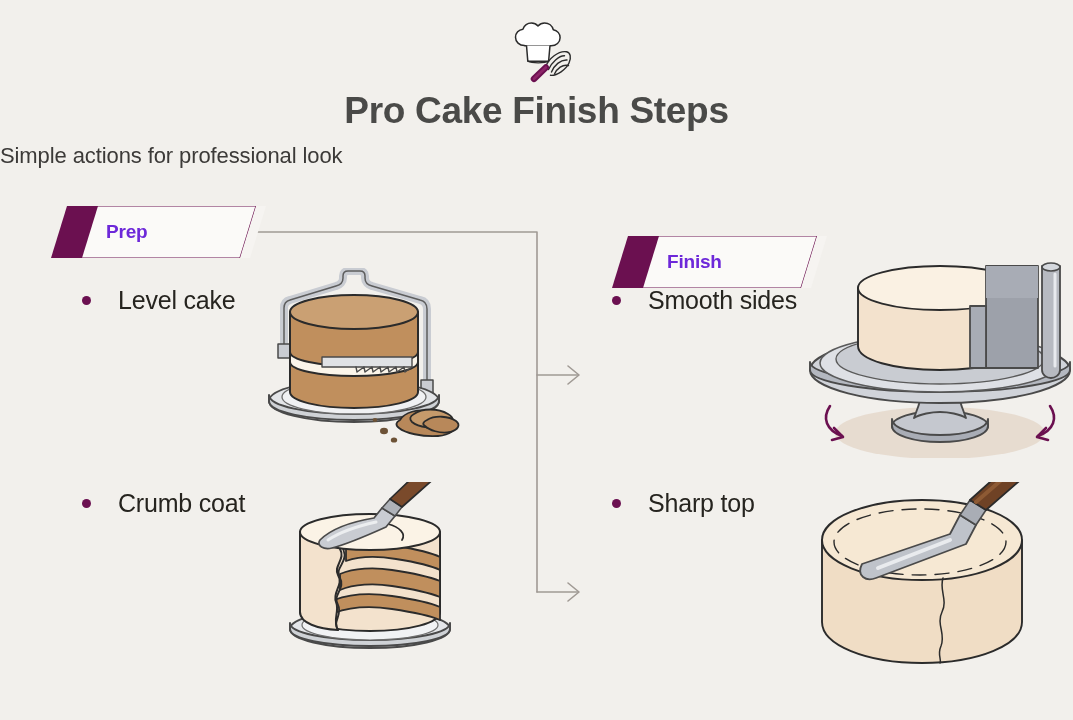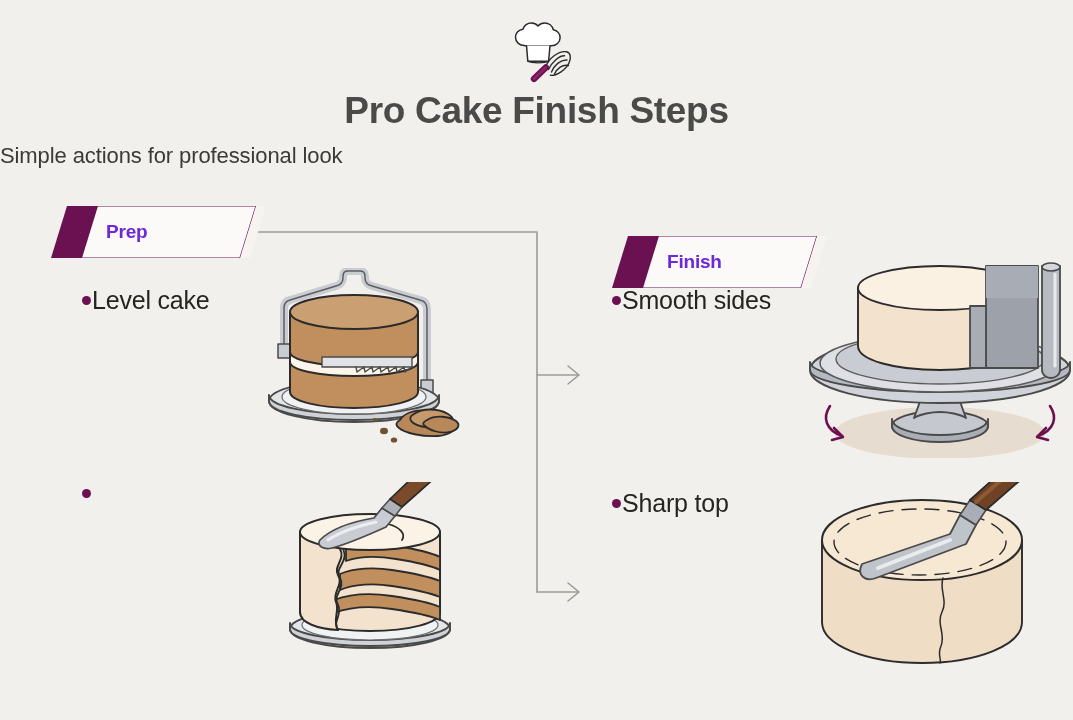--- a/index.html
+++ b/index.html
@@ -68,21 +68,21 @@
     color: #6d28d9;
     padding-left: 56px;
     letter-spacing: -0.2px;
   }
 
   
   .bullet-row {
     position: absolute;
     display: flex;
     align-items: center;
-    gap: 1px;
+    gap: 27px;
   }
   .bullet-dot {
     width: 9px; height: 9px;
     border-radius: 50%;
     background: #6b1050;
     flex: 0 0 auto;
   }
   .bullet-text {
     font-size: 25px;
     color: #26241f;
@@ -166,20 +166,21 @@
     <span class="label">Finish</span>
   </div>
 
   <div class="bullet-row" style="left:82px; top:286px;">
     <span class="bullet-dot"></span>
     <span class="bullet-text">Level cake</span>
   </div>
 
   <div class="bullet-row" style="left:82px; top:489px;">
     <span class="bullet-dot"></span>
+    <span class="bullet-text">Crumb coat</span>
   </div>
 
   <div class="bullet-row" style="left:612px; top:286px;align-items:center;">
     <span class="bullet-dot"></span>
     <span class="bullet-text">Smooth sides</span>
   </div>
 
   <div class="bullet-row" style="left:612px; top:489px;">
     <span class="bullet-dot"></span>
     <span class="bullet-text">Sharp top</span>

